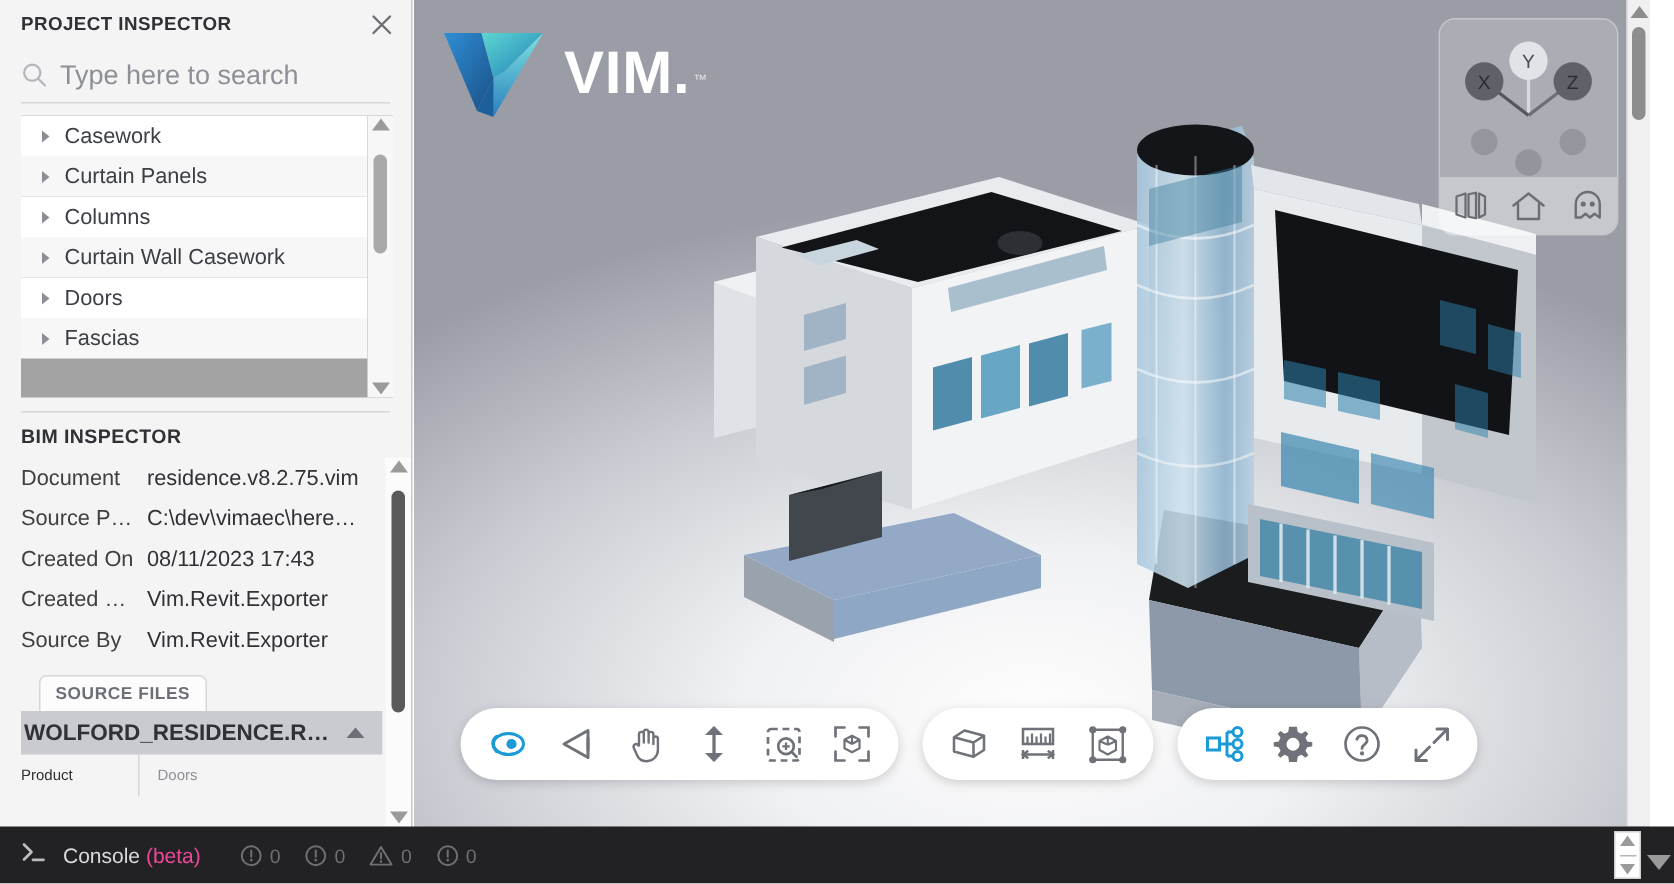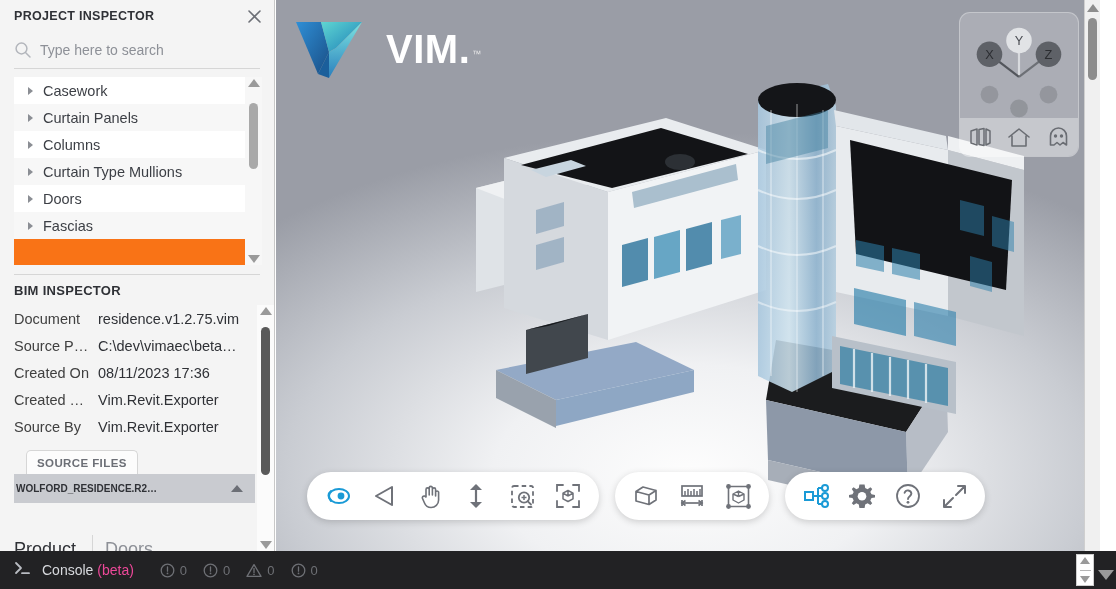--- a/index.html
+++ b/index.html
@@ -30,31 +30,31 @@
   }
   .close-btn svg { display: block; }
 
   .search-row {
     height: 36px; flex: 0 0 36px; display: flex; align-items: center;
     padding: 0 14px; gap: 8px;
   }
   .search-icon { flex: 0 0 18px; height: 18px; display:block; }
   .search-input {
     flex: 1; border: 0; background: transparent; outline: none;
-    font-family: "Liberation Sans", sans-serif; font-size: 14px; color: #55585f;
+    font-family: "Liberation Sans", sans-serif; font-size: 18px; color: #55585f;
   }
   .search-input::placeholder { color: #8d9097; }
   .search-underline {
     margin: 0 14px; height: 1px; background: #d6d6d6; flex: 0 0 1px;
   }
 
   
   .tree-wrap {
     margin: 8px 12px 0 14px; flex: 0 0 188px;
-    background: #f97316; border: 0; position: relative; overflow: hidden;
+    background: #a3a3a3; border: 0; position: relative; overflow: hidden;
     display: flex;
   }
   .tree-list { flex: 1; overflow: hidden; }
   .tree-item {
     height: 27px; display: flex; align-items: center; gap: 10px;
     padding-left: 14px; font-size: 14.5px; color: #3c3f45; cursor: pointer;
   }
   .tree-item:nth-child(odd) { background: #ffffff; }
   .tree-item:nth-child(even) { background: #f7f7f7; }
   .caret { width: 0; height: 0; border-left: 5px solid #8b8e94;
@@ -100,38 +100,38 @@
     border: 1px solid #d6d6d6; border-bottom: 0; background: #fcfcfc;
     border-radius: 5px 5px 0 0; padding: 6px 10px 5px 10px;
     font-size: 11.5px; font-weight: bold; letter-spacing: .4px; color: #6c6f76;
     cursor: pointer;
   }
   .src-file-row {
     background: #c9cbd0; height: 29px; display: flex; align-items: center;
     padding: 0 8px 0 2px; gap: 6px; cursor: pointer;
   }
   .src-file-name {
-    flex: 1; font-size: 10px; font-weight: bold; color: #2f3136;
+    flex: 1; font-size: 15px; font-weight: bold; color: #2f3136;
     white-space: nowrap; overflow: hidden; text-overflow: ellipsis;
   }
   .chev-up { width:0;height:0;border-left:6px solid transparent;border-right:6px solid transparent;border-bottom:7px solid #6c6f76; margin-right:4px;}
-  .prop-row { height: 28px; display: flex; align-items: center; font-size: 18px; margin-top: 32px; }
+  .prop-row { height: 28px; display: flex; align-items: center; font-size: 10px; }
   .prop-key { width: 78px; flex: 0 0 78px; color: #2f3136; }
   .prop-sep { width: 1px; align-self: stretch; background: #d6d6d6; }
   .prop-val { padding-left: 12px; color: #8d9097; }
 
   
   #viewer {
     position: absolute; left: 276px; top: 0; width: 824px; height: 551px;
     overflow: hidden;
     background:
       radial-gradient(ellipse 74% 62% at 50% 86%, #fdfdfd 0%, #f0f1f3 32%, #c9ccd2 66%, #9a9da6 100%),
       linear-gradient(150deg, #8e9199 0%, #9a9da5 45%, #aeb1b8 100%);
   }
-  #vim-logo { position: absolute; left: 20px; top: 18px; display: flex; align-items: center; gap: 24px; justify-content: flex-end; }
+  #vim-logo { position: absolute; left: 20px; top: 18px; display: flex; align-items: center; gap: 14px; justify-content: flex-end; }
   .logo-text {
     font-size: 40px; font-weight: bold; color: #ffffff; letter-spacing: .5px;
     font-family: "Liberation Sans", sans-serif; line-height: 1;
   }
   .logo-tm { font-size: 9px; color: #e8e8e8; vertical-align: super; margin-left: 2px; }
 
   
   #gizmo {
     position: absolute; right: 21px; top: 12px; width: 120px; height: 145px;
     background: rgba(255,255,255,.17); border-radius: 11px;
@@ -225,21 +225,21 @@
         <div class="tree-item">
           <span class="caret"></span>
           <span>Curtain Panels</span>
         </div>
         <div class="tree-item">
           <span class="caret"></span>
           <span>Columns</span>
         </div>
         <div class="tree-item">
           <span class="caret"></span>
-          <span>Curtain Type Mullions</span>
+          <span>Curtain Wall Casework</span>
         </div>
         <div class="tree-item">
           <span class="caret"></span>
           <span>Doors</span>
         </div>
         <div class="tree-item">
           <span class="caret"></span>
           <span>Fascias</span>
         </div>
       </div>
@@ -250,29 +250,29 @@
       </div>
     </div>
 
     <div class="bim-divider"></div>
     <div class="bim-header">BIM INSPECTOR</div>
 
     <div class="bim-body">
       <div class="bim-rows">
         <div class="bim-row">
           <span class="bim-key">Document</span>
-          <span class="bim-val">residence.v1.2.75.vim</span>
+          <span class="bim-val">residence.v8.2.75.vim</span>
         </div>
         <div class="bim-row">
           <span class="bim-key">Source P…</span>
-          <span class="bim-val">C:\dev\vimaec\beta…</span>
+          <span class="bim-val">C:\dev\vimaec\here…</span>
         </div>
         <div class="bim-row">
           <span class="bim-key">Created On</span>
-          <span class="bim-val">08/11/2023 17:36</span>
+          <span class="bim-val">08/11/2023 17:43</span>
         </div>
         <div class="bim-row">
           <span class="bim-key">Created …</span>
           <span class="bim-val">Vim.Revit.Exporter</span>
         </div>
         <div class="bim-row">
           <span class="bim-key">Source By</span>
           <span class="bim-val">Vim.Revit.Exporter</span>
         </div>
 

